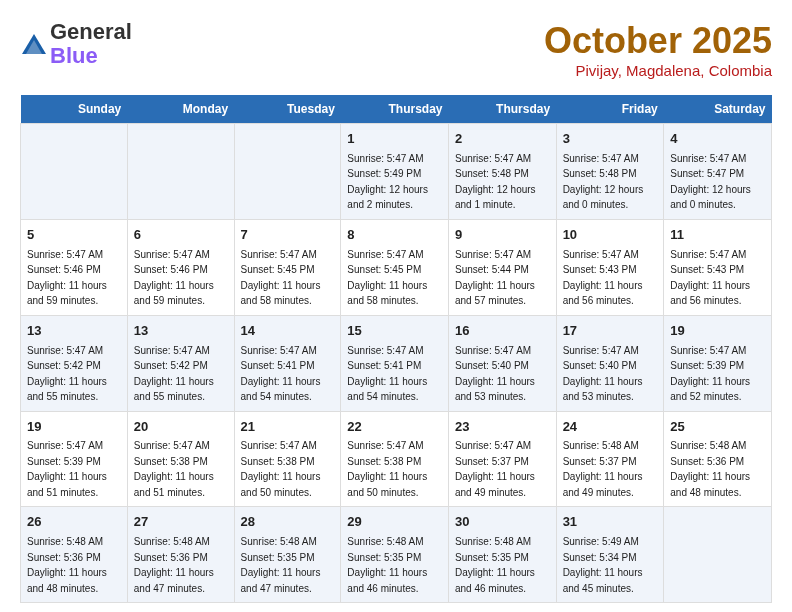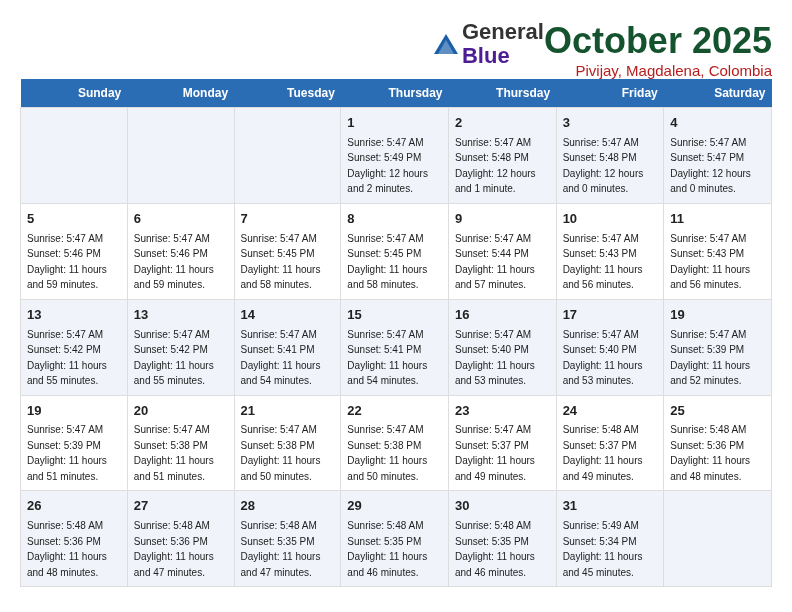--- a/index.html
+++ b/index.html
@@ -5,46 +5,47 @@
     * { box-sizing: border-box; margin: 0; padding: 0; }
     body {
       font-family: Arial, sans-serif;
       background: #fff;
       width: 792px;
       min-height: 612px;
       padding: 20px;
     }
     .header {
       display: flex;
-      justify-content: flex-end;
+      justify-content: space-between;
       align-items: flex-start;
+      margin-bottom: 16px;
     }
     .logo {
       display: flex;
       align-items: center;
     }
     .logo-text {
       font-size: 22px;
       font-weight: bold;
       line-height: 1.1;
     }
     .logo-general { color: #333; }
-    .logo-blue { color: #4c1d95; }
+    .logo-blue { color: #8b5cf6; }
     .logo-icon {
       width: 28px;
       height: 28px;
       margin-right: 2px;
     }
     .title-area {
       text-align: right;
     }
     .month-title {
       font-size: 36px;
       font-weight: bold;
-      color: #14532d;
+      color: #a16207;
     }
     .location {
       font-size: 15px;
       color: #b91c1c;
     }
     table {
       width: 100%;
       border-collapse: collapse;
       font-size: 11px;
     }

